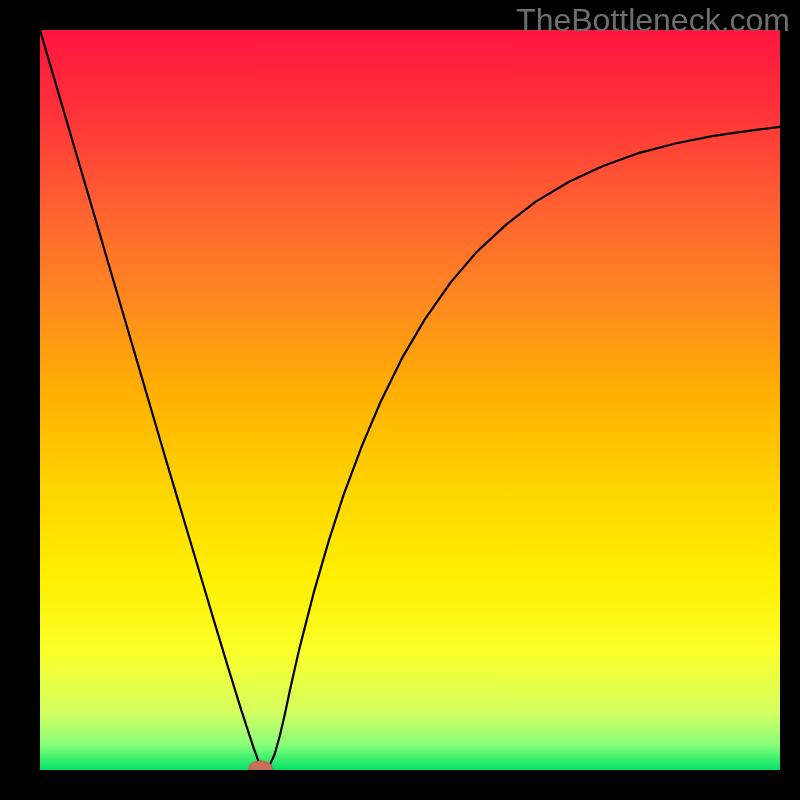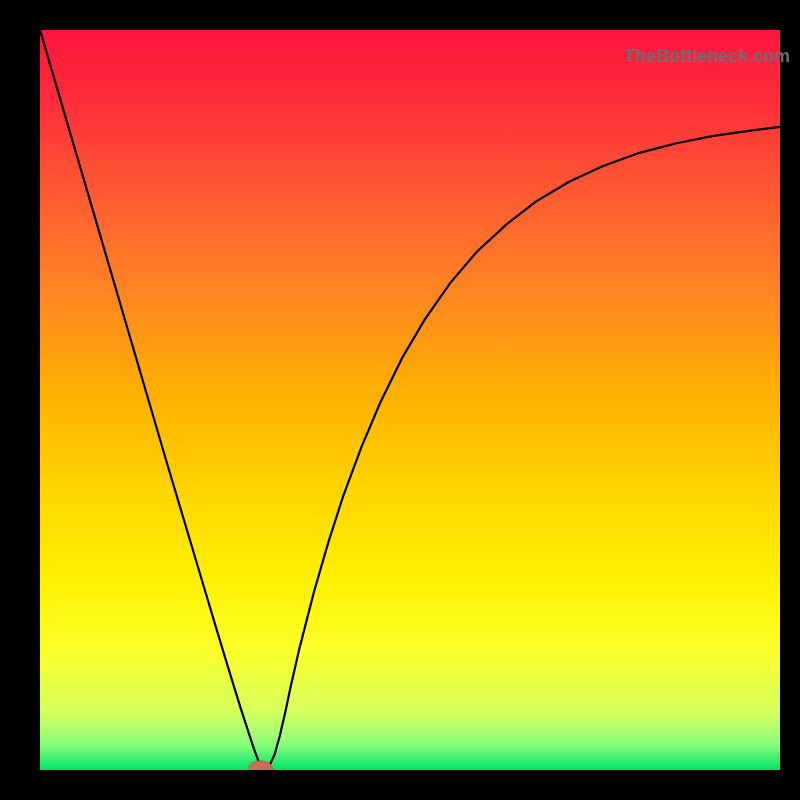--- a/index.html
+++ b/index.html
@@ -15,25 +15,24 @@
     position: relative;
     width: 800px;
     height: 800px;
     background: #000;
   }
   .watermark {
     position: absolute;
     top: 2px;
     right: 10px;
     color: #6e6e6e;
-    font-size: 18px;
+    font-size: 32px;
     letter-spacing: 0px;
-    font-weight: 700;
+    font-weight: 400;
     z-index: 20;
-    margin-top: 44px;
   }
   .plot {
     position: absolute;
     left: 40px;
     top: 30px;
     width: 740px;
     height: 740px;
     overflow: hidden;
   }
   svg { display: block; }

